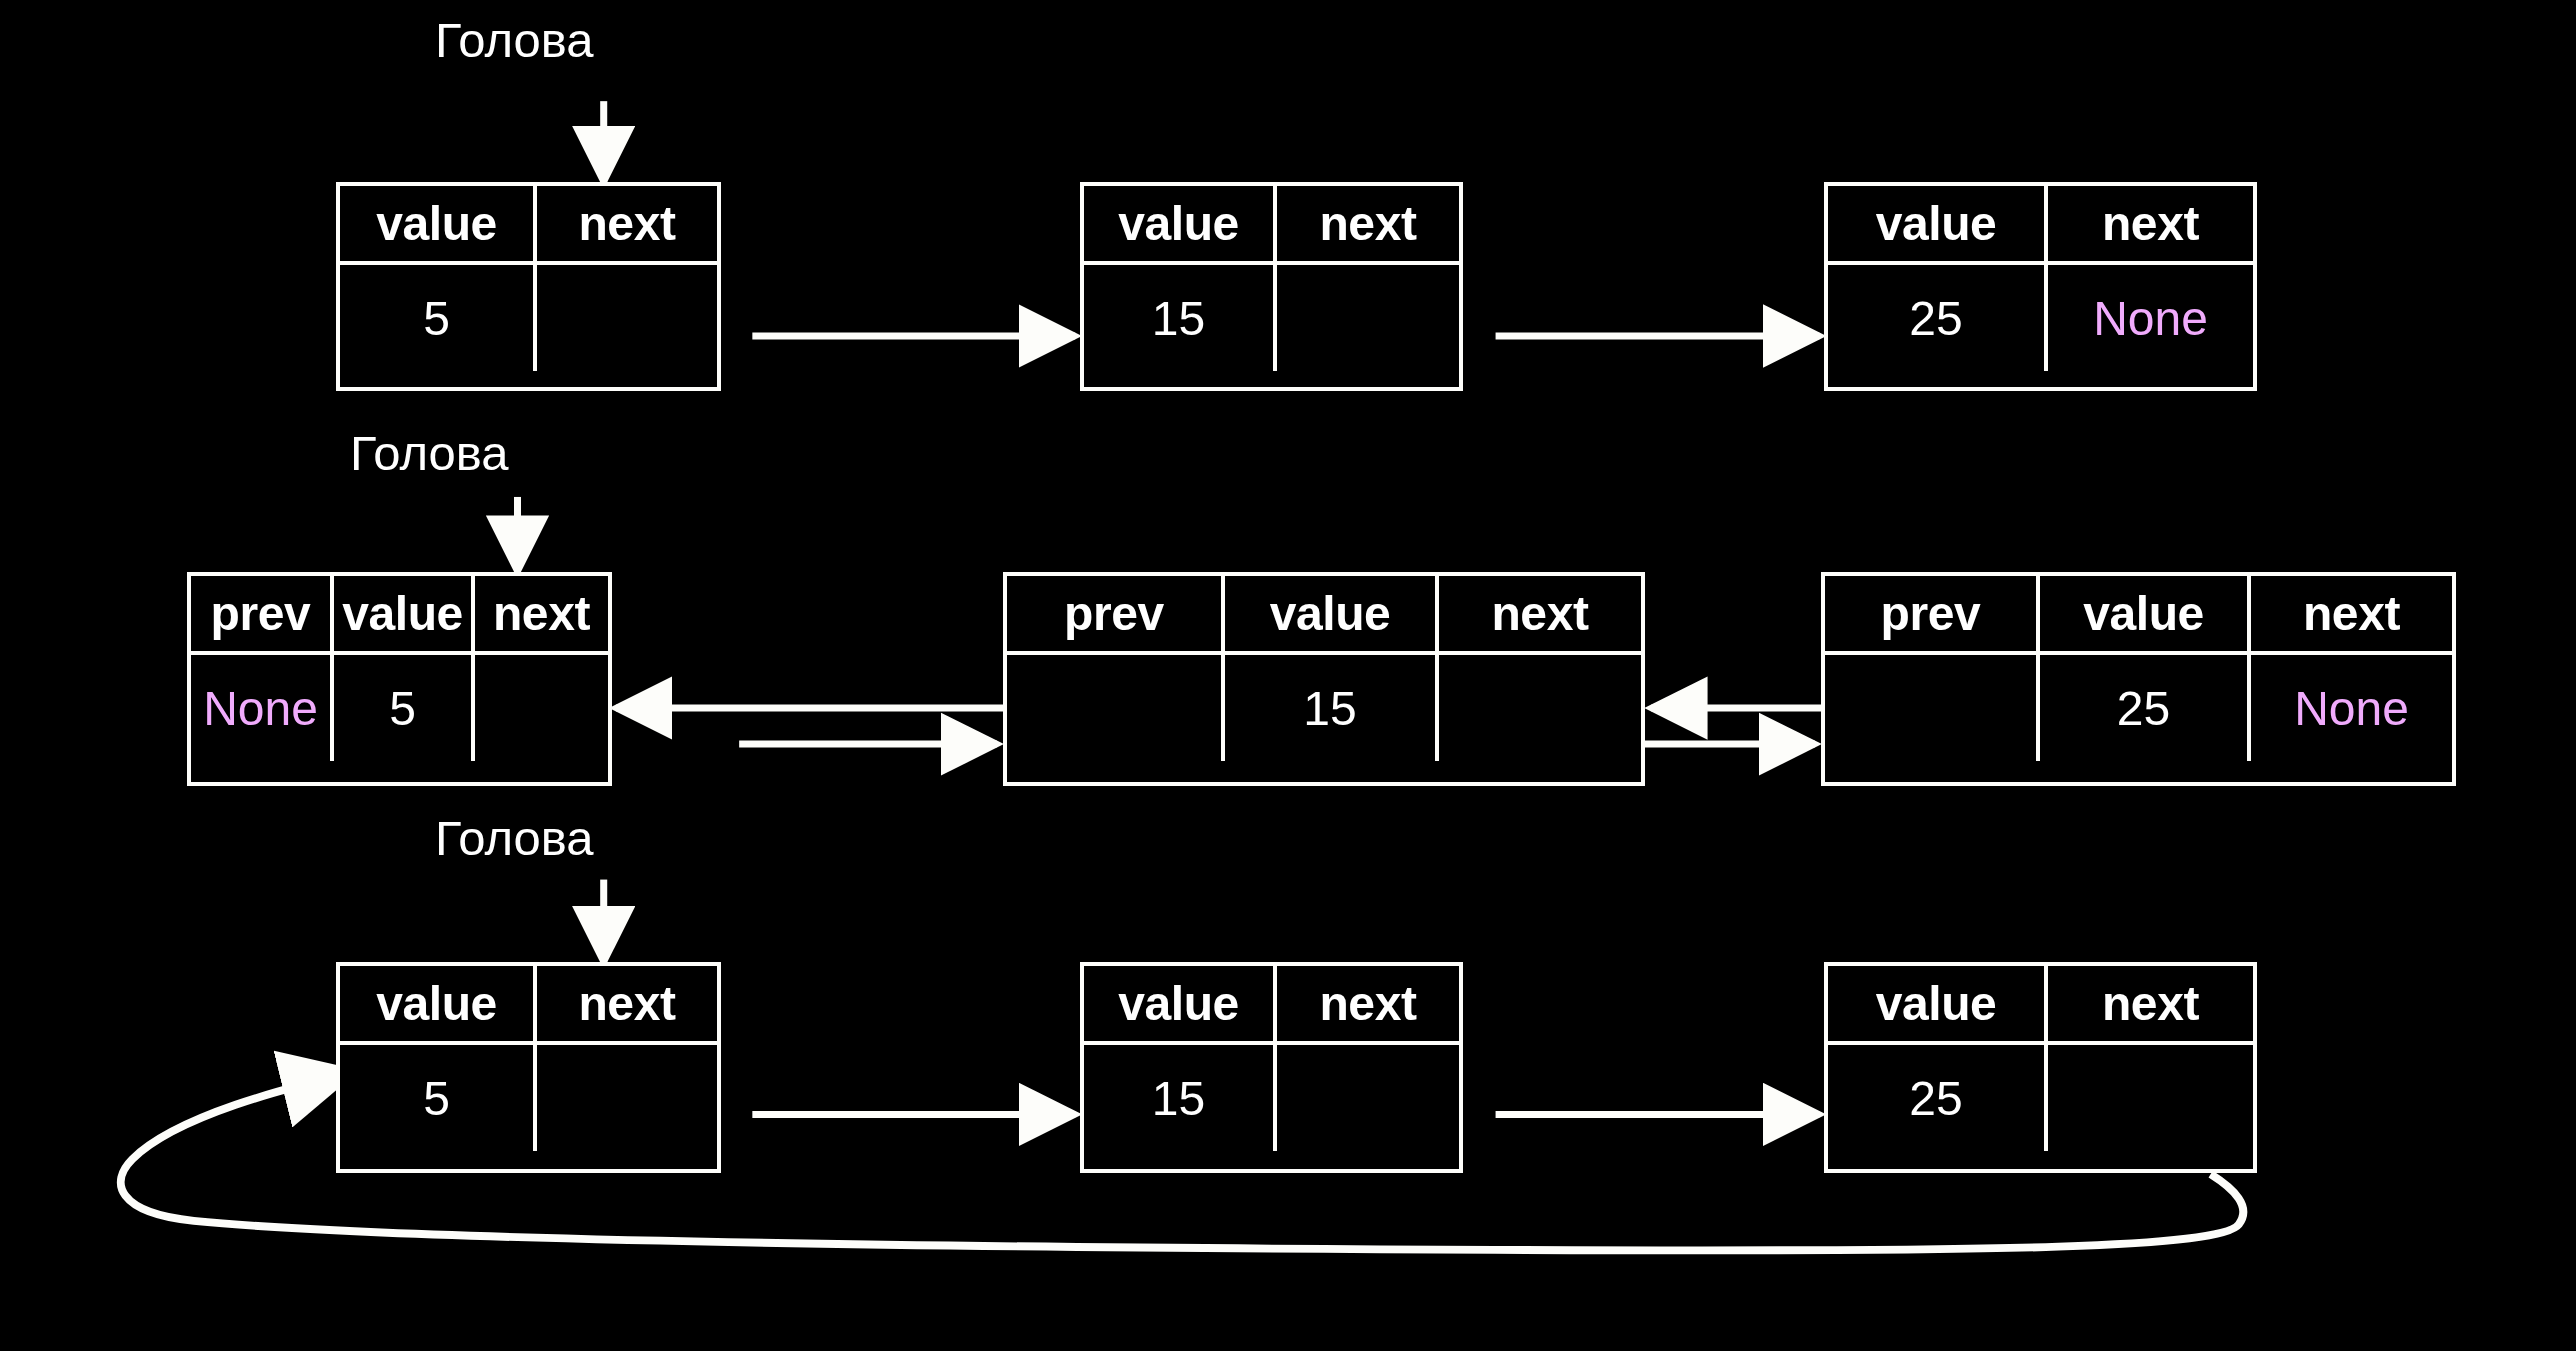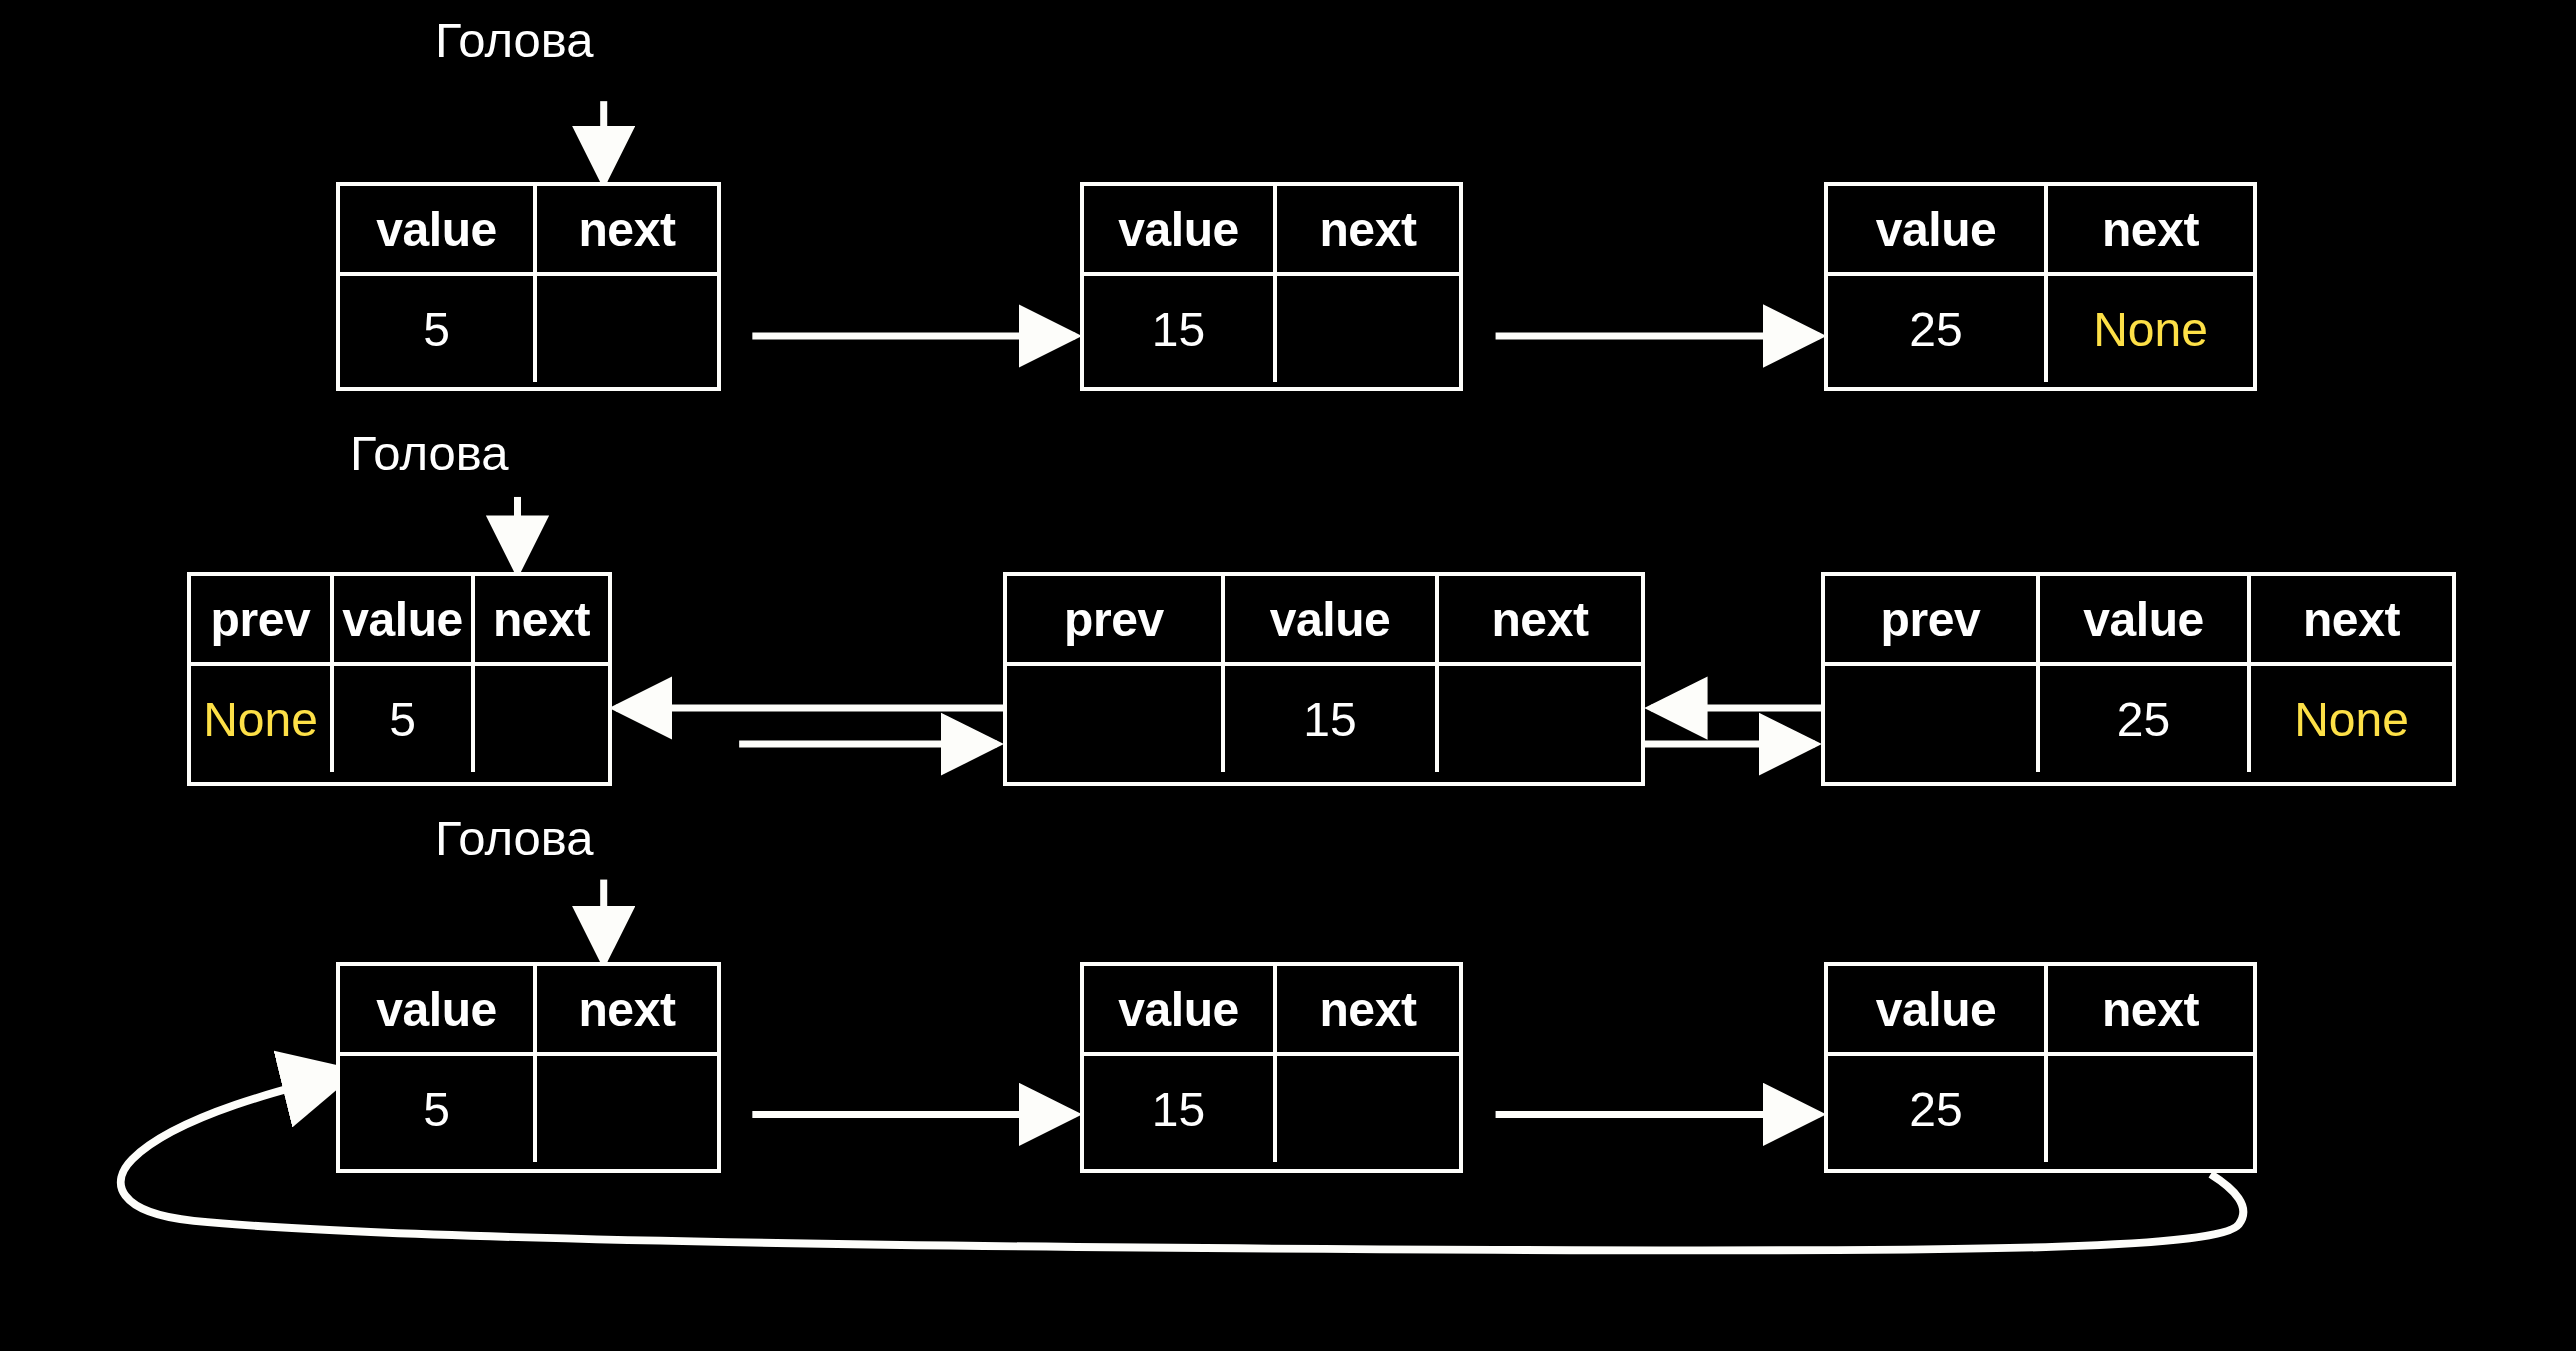--- a/index.html
+++ b/index.html
@@ -22,21 +22,21 @@
     border: 4.4px solid #fdfdfa;
     display: flex;
     flex-direction: column;
     background: #000;
   }
   .node .hdr, .node .val {
     display: flex;
     flex-direction: row;
     flex: 0 0 auto;
   }
-  .node .hdr { height: 86px; }
+  .node .hdr { height: 75px; }
   .node .val { height: 106px; border-top: 4.4px solid #fdfdfa; }
   .cell {
     box-sizing: border-box;
     display: flex;
     align-items: center;
     justify-content: center;
     position: relative;
     overflow: visible;
   }
   .cell + .cell { border-left: 4.4px solid #fdfdfa; }
@@ -45,21 +45,21 @@
     font-size: 48px;
     color: #ffffff;
     letter-spacing: -0.4px;
   }
   .val .cell {
     font-weight: normal;
     font-size: 48px;
     color: #ffffff;
   }
   .val .cell.none-cell {
-    color: #fde047;
+    color: #f0abfc;
     text-align: center;
   }
   
   .head-label {
     position: absolute;
     color: #ffffff;
     font-size: 49px;
     font-weight: normal;
     white-space: nowrap;
     line-height: 1;

